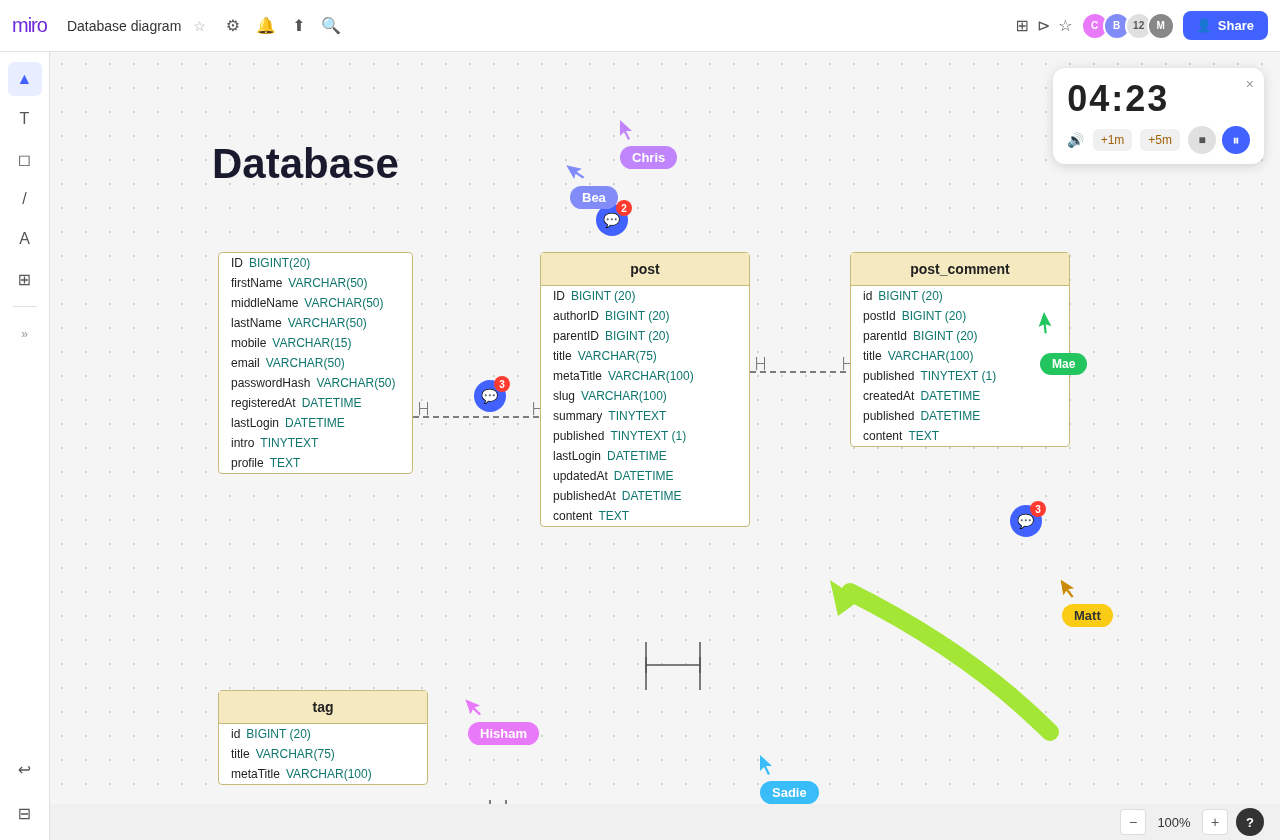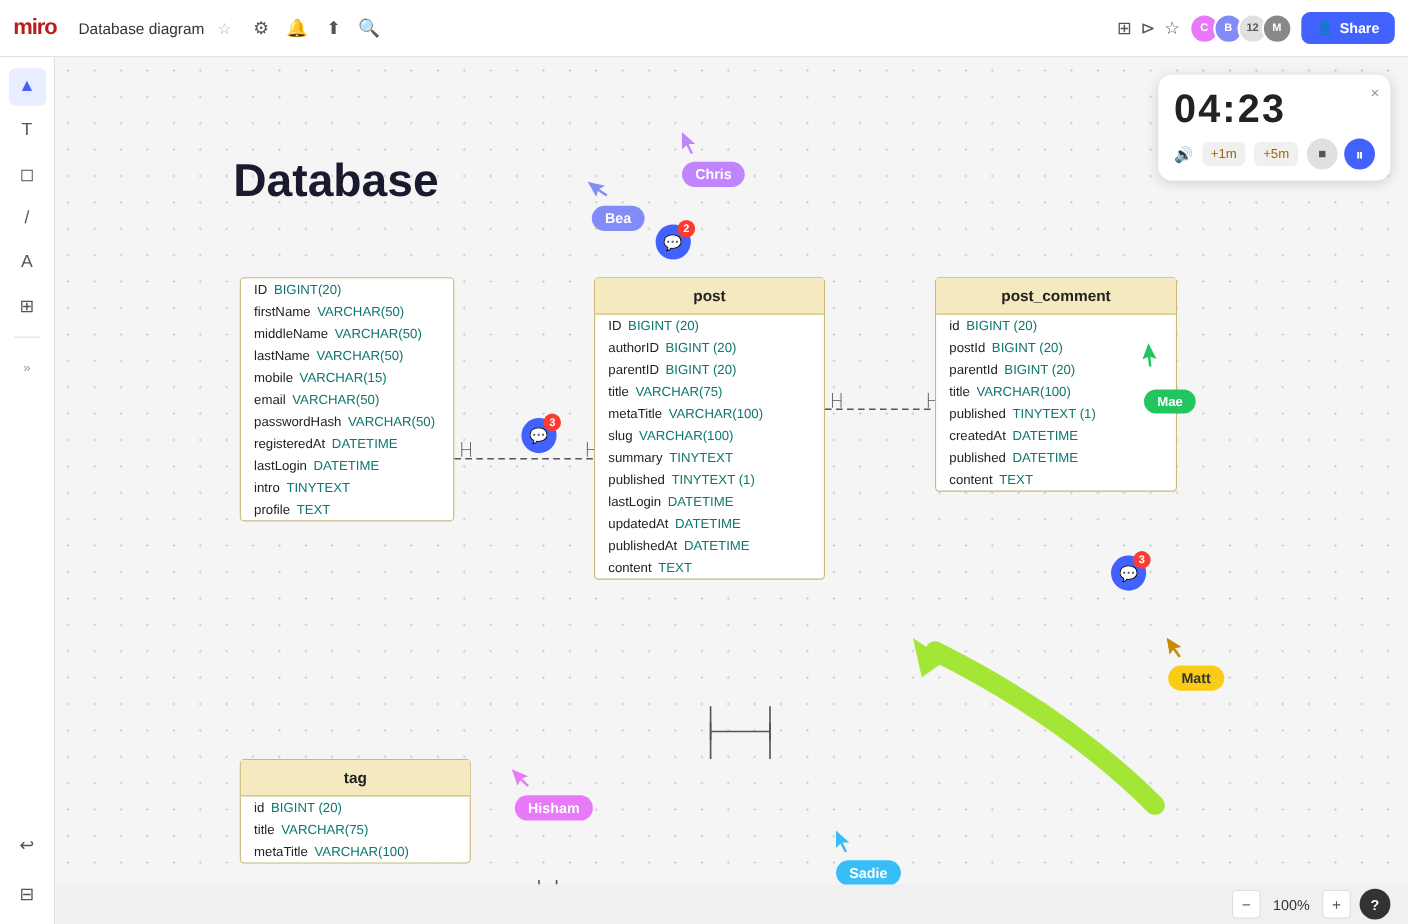--- a/index.html
+++ b/index.html
@@ -4,21 +4,21 @@
   <style>
     * { box-sizing: border-box; margin: 0; padding: 0; }
     body { font-family: -apple-system, BlinkMacSystemFont, 'Segoe UI', sans-serif; background: #f0f0f0; width: 1280px; height: 840px; overflow: hidden; }
 
     
     #topbar {
       position: absolute; top: 0; left: 0; right: 0; height: 52px;
       background: #fff; border-bottom: 1px solid #e0e0e0;
       display: flex; align-items: center; padding: 0 12px; gap: 12px; z-index: 100;
     }
-    .miro-logo { font-weight: 700; font-size: 20px; color: #b91c1c; letter-spacing: -1px; margin-right: 8px; }
+    .miro-logo { font-weight: 400; font-size: 20px; color: #6d28d9; letter-spacing: -1px; margin-right: 8px; }
     .doc-title { font-size: 14px; color: #333; font-weight: 500; }
     .star-icon { color: #aaa; font-size: 14px; cursor: pointer; }
     .topbar-icons { display: flex; align-items: center; gap: 16px; margin-left: 8px; }
     .topbar-icon { color: #555; font-size: 16px; cursor: pointer; }
     .topbar-right { margin-left: auto; display: flex; align-items: center; gap: 8px; }
     .avatars-group { display: flex; align-items: center; }
     .avatar { width: 28px; height: 28px; border-radius: 50%; display: inline-flex; align-items: center; justify-content: center; font-size: 10px; font-weight: 700; color: #fff; border: 2px solid #fff; margin-left: -6px; }
     .avatar:first-child { margin-left: 0; }
     .avatar-count { width: 28px; height: 28px; border-radius: 50%; background: #e0e0e0; color: #555; font-size: 10px; font-weight: 700; display: inline-flex; align-items: center; justify-content: center; border: 2px solid #fff; margin-left: -6px; }
     .share-btn { background: #4262ff; color: #fff; border: none; border-radius: 8px; padding: 7px 14px; font-size: 13px; font-weight: 600; cursor: pointer; display: flex; align-items: center; gap: 5px; }
@@ -382,21 +382,21 @@
     <div class="comment-badge">3</div>
   </div>
 
   <div style="position:absolute; top:68px; left:570px;">
     <svg width="16" height="20" viewBox="0 0 16 20">
         <polygon points="0,0 0,16 4,12 8,20 10,19 6,11 12,11" fill="#c084fc"></polygon>
       </svg>
     <div style="background:#c084fc; border-radius:20px; padding:4px 12px; font-size:13px; font-weight:700; color:#fff; margin-top:2px; white-space:nowrap;">Chris</div>
   </div>
 
-  <div style="position:absolute; top:108px; left:488px;">
+  <div style="position:absolute; top:108px; left:520px;">
     <svg width="16" height="20" viewBox="0 0 16 20" style="transform:rotate(-30deg);">
         <polygon points="0,0 0,16 4,12 8,20 10,19 6,11 12,11" fill="#818cf8"></polygon>
       </svg>
     <div style="background:#818cf8; border-radius:20px; padding:4px 12px; font-size:13px; font-weight:700; color:#fff; margin-top:2px; white-space:nowrap;">Bea</div>
   </div>
 
   <div style="position:absolute; top:262px; left:990px;">
     <svg width="16" height="20" viewBox="0 0 16 20" style="transform:rotate(20deg);">
         <polygon points="0,0 0,16 4,12 8,20 10,19 6,11 12,11" fill="#22c55e"></polygon>
       </svg>

